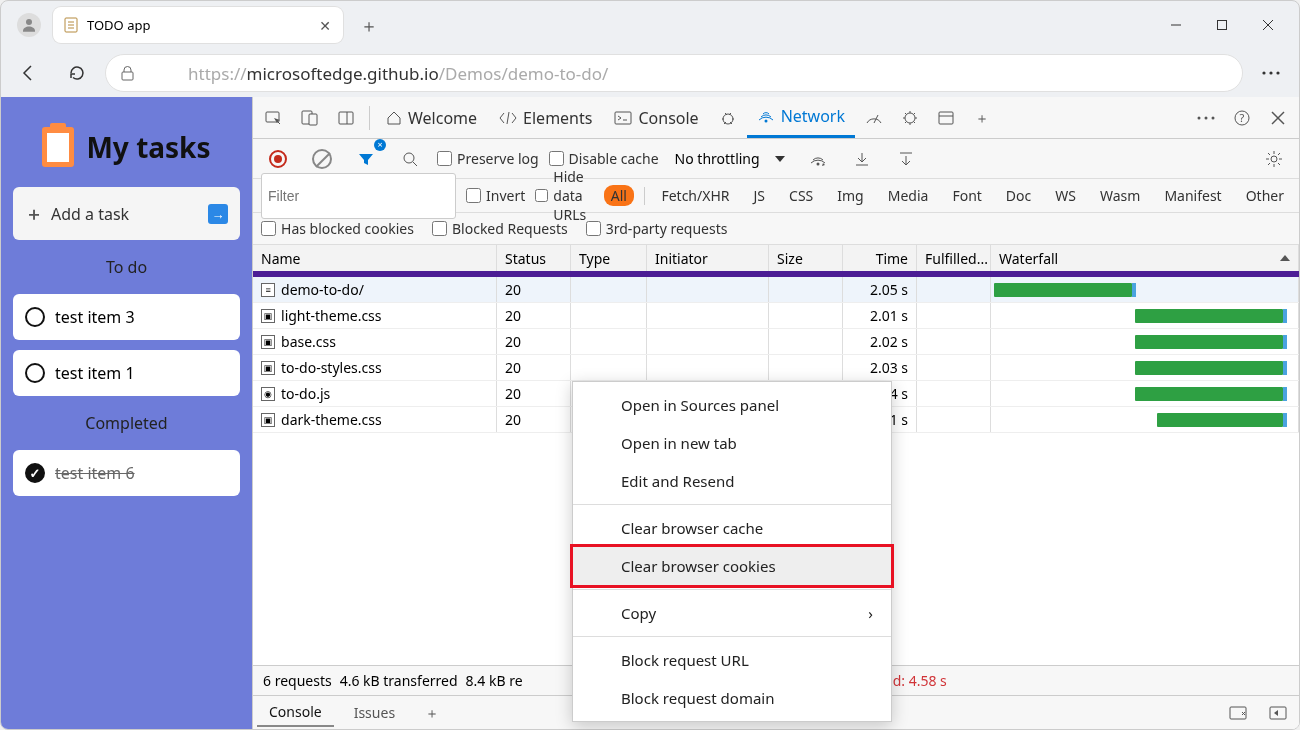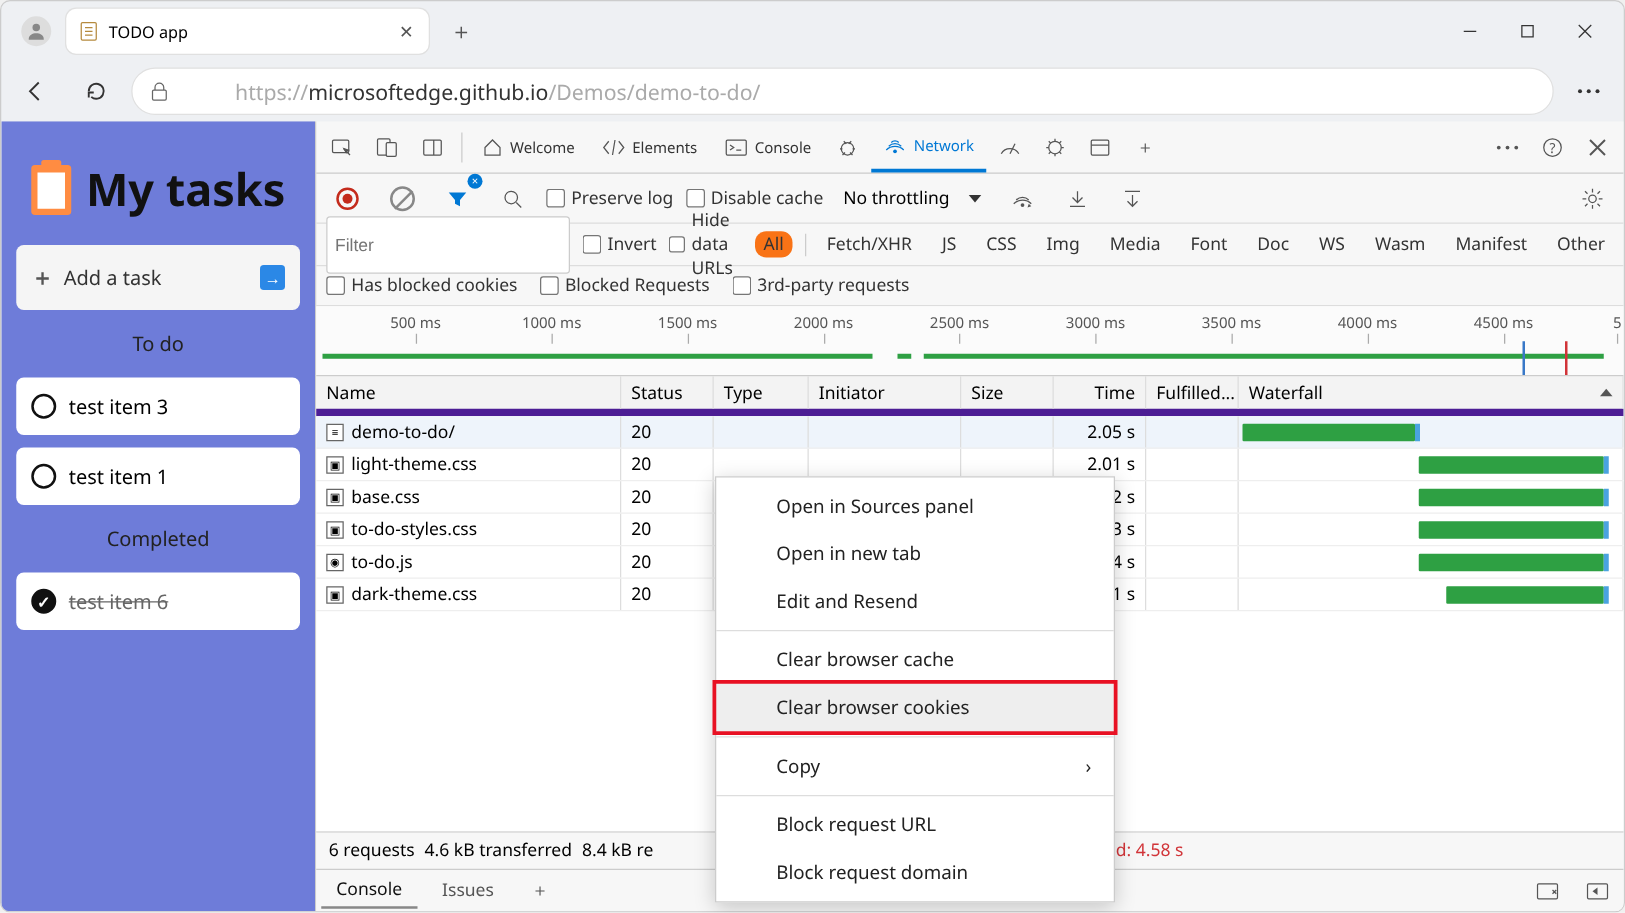--- a/index.html
+++ b/index.html
@@ -24,38 +24,38 @@
 .lock-icon{width:16px;height:16px;color:#666;}
 .url { font-size:17px; color:#aaa; display:flex;margin-left:42px; }
 .url .dark{color:#333;}
 .more-btn{width:40px;height:40px;display:flex;align-items:center;justify-content:center;cursor:pointer;}
 
 .content { flex:1; display:flex; overflow:hidden; }
 
 
 .app { width:300px; background:#6e7cd9; padding:12px; display:flex; flex-direction:column; gap:10px; }
 .app-title-row{display:flex;align-items:center;gap:12px;justify-content:center;padding:18px 0 10px;}
-.app-title{font-size:36px;font-weight:700;color:#111;}
+.app-title{font-size:28px;font-weight:700;color:#111;}
 .clipboard-icon{width:32px;height:40px;background:#ff8c42;border-radius:3px;position:relative;}
 .clipboard-icon::before{content:"";position:absolute;top:-4px;left:8px;right:8px;height:8px;background:#ff8c42;border-radius:2px;}
 .clipboard-icon::after{content:"";position:absolute;inset:6px 5px 5px;background:#fff;}
 .add-task{background:#f5f5f5;border-radius:6px;padding:14px 12px;display:flex;align-items:center;gap:8px;cursor:pointer;font-size:16px;color:#333;}
 .plus-bold{color:#555;font-weight:700;font-size:18px;}
 .arrow-badge{margin-left:auto;width:20px;height:20px;background:#2b88e6;border-radius:3px;display:flex;align-items:center;justify-content:center;color:#fff;font-size:13px;}
 .section-h{font-size:16px;color:#222;text-align:center;padding:6px 0;}
 .task-item{background:#fff;border-radius:6px;padding:12px;display:flex;align-items:center;gap:10px;font-size:16px;cursor:pointer;}
 .circle{width:20px;height:20px;border:2.5px solid #111;border-radius:50%;}
 .circle.done{background:#111;position:relative;}
 .circle.done::after{content:"✓";color:#fff;position:absolute;inset:0;display:flex;align-items:center;justify-content:center;font-size:13px;font-weight:700;}
 .strike{text-decoration:line-through;color:#666;}
 
 
 .devtools{flex:1;background:#f7f7f7;display:flex;flex-direction:column;border-left:1px solid #ccc;}
 .dt-tabs{height:42px;display:flex;align-items:center;border-bottom:1px solid #ccc;padding:0 4px;gap:2px;}
-.dt-tab{display:flex;align-items:center;gap:6px;padding:0 10px;height:100%;cursor:pointer;color:#333;font-size:12px;}
+.dt-tab{display:flex;align-items:center;gap:6px;padding:0 10px;height:100%;cursor:pointer;color:#333;font-size:16px;}
 .dt-tab.active{border-bottom:3px solid #0078d4;color:#0078d4;}
 .dt-icon-btn{width:34px;height:34px;display:flex;align-items:center;justify-content:center;cursor:pointer;color:#555;}
 .dt-right{margin-left:auto;display:flex;align-items:center;gap:2px;}
 
 .net-toolbar{height:40px;display:flex;align-items:center;padding:0 8px;gap:10px;border-bottom:1px solid #ddd;}
 .rec-btn{width:18px;height:18px;border:2px solid #c42b1c;border-radius:50%;position:relative;}
 .rec-btn::after{content:"";position:absolute;inset:3px;background:#c42b1c;border-radius:50%;}
 .no-icon{width:20px;height:20px;border:2px solid #888;border-radius:50%;position:relative;}
 .no-icon::after{content:"";position:absolute;width:2px;background:#888;height:20px;left:8px;top:-1px;transform:rotate(45deg);}
 .filter-active{position:relative;}
@@ -397,37 +397,20 @@
         <label class="cb">
             <input type="checkbox" style="">
             <span>Blocked Requests</span>
           </label>
         <label class="cb">
             <input type="checkbox" style="">
             <span>3rd-party requests</span>
           </label>
       </div>
 
-      <div class="timeline">
-        <div class="tick" style="left:7.6%">500 ms</div>
-        <div class="tick" style="left:18%">1000 ms</div>
-        <div class="tick" style="left:28.4%">1500 ms</div>
-        <div class="tick" style="left:38.8%">2000 ms</div>
-        <div class="tick" style="left:49.2%">2500 ms</div>
-        <div class="tick" style="left:59.6%">3000 ms</div>
-        <div class="tick" style="left:70%">3500 ms</div>
-        <div class="tick" style="left:80.4%">4000 ms</div>
-        <div class="tick" style="left:90.8%">4500 ms</div>
-        <div class="tick" style="left:99.5%">5</div>
-        <div class="greenbar" style="left:0.5%;width:42%"></div>
-        <div class="greenbar" style="left:44.5%;width:1%"></div>
-        <div class="greenbar" style="left:46.5%;width:52%"></div>
-        <div class="vline-blue" style="left:92.3%"></div>
-        <div class="vline-red" style="left:95.5%"></div>
-      </div>
 
       <div class="grid-head">
         <div class="col c-name">Name</div>
         <div class="col c-status">Status</div>
         <div class="col c-type">Type</div>
         <div class="col c-init">Initiator</div>
         <div class="col c-size">Size</div>
         <div class="col c-time">Time</div>
         <div class="col c-ful">Fulfilled...</div>
         <div class="col c-wf">

